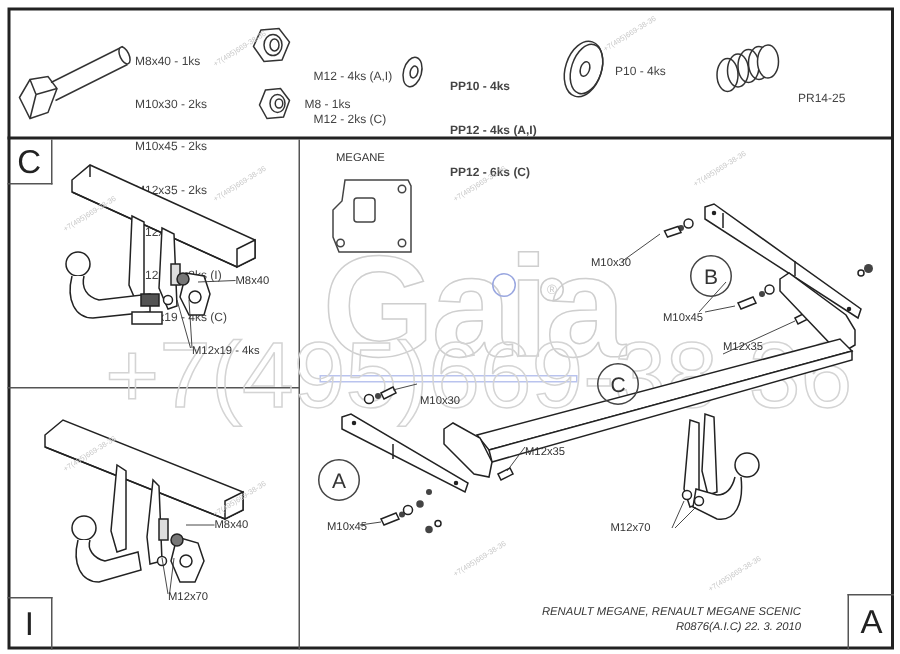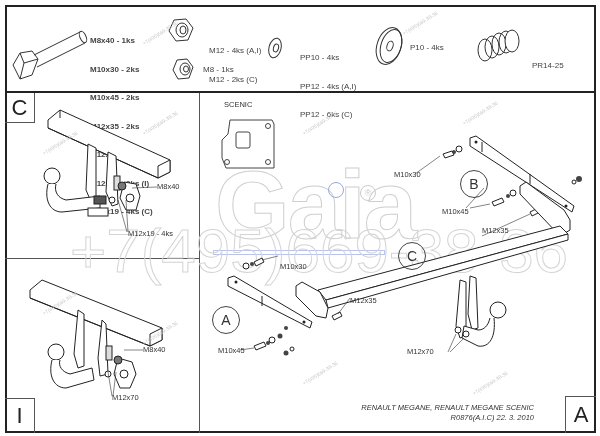--- a/index.html
+++ b/index.html
@@ -40,21 +40,21 @@
 
 <svg style="left:10px;top:25px;" width="75" height="60" viewBox="0 0 75 60">
   <polygon points="3,40 10,28 22,26 28,34 22,50 10,54" fill="#fff" stroke="#333" stroke-width="1"></polygon>
   <line x1="10" y1="28" x2="14" y2="38" stroke="#333"></line>
     <line x1="14" y1="38" x2="10" y2="54" stroke="#333"></line>
   <line x1="14" y1="38" x2="28" y2="34" stroke="#333"></line>
   <line x1="24" y1="30" x2="72" y2="6" stroke="#333"></line>
     <line x1="27" y1="42" x2="75" y2="18" stroke="#333"></line>
   <ellipse cx="73" cy="12" rx="3" ry="6" fill="#fff" stroke="#333" transform="rotate(-25 73 12)"></ellipse>
 </svg>
-<div class="parts-text" style="left:90px;top:17px;font-weight:bold;">
+<div class="parts-text" style="left:90px;top:17px;">
   <div>M8x40 - 1ks</div>
   <div>M10x30 - 2ks</div>
   <div>M10x45 - 2ks</div>
   <div>M12x35 - 2ks</div>
   <div>M12x70 - 2ks (A)</div>
   <div>M12x90 - 2ks (I)</div>
   <div>M12x19 - 4ks (C)</div>
 </div>
 
 <svg style="left:168px;top:18px;" width="26" height="24" viewBox="0 0 26 24">
@@ -70,21 +70,21 @@
   <polygon points="5,2 15,1 21,9 17,20 6,21 1,12" fill="#fff" stroke="#333"></polygon>
   <ellipse cx="13" cy="11" rx="5" ry="6" fill="#fff" stroke="#333"></ellipse>
   <ellipse cx="14" cy="11" rx="2.5" ry="3" fill="#fff" stroke="#333"></ellipse>
 </svg>
 <div class="parts-text" style="left:203px;top:65px;">M8 - 1ks</div>
 
 <svg style="left:267px;top:36px;" width="16" height="24" viewBox="0 0 16 24">
   <ellipse cx="8" cy="12" rx="6" ry="10" fill="#fff" stroke="#333" transform="rotate(15 8 12)"></ellipse>
   <ellipse cx="9" cy="12" rx="2.5" ry="4" fill="#fff" stroke="#333" transform="rotate(15 9 12)"></ellipse>
 </svg>
-<div class="parts-text" style="left:300px;top:34px;">
+<div class="parts-text" style="left:300px;top:34px;font-weight:bold;">
   <div>PP10 - 4ks</div>
   <div>PP12 - 4ks (A,I)</div>
   <div>PP12 - 6ks (C)</div>
 </div>
 
 <svg style="left:372px;top:26px;" width="34" height="40" viewBox="0 0 34 40">
   <ellipse cx="17" cy="20" rx="12" ry="19" fill="#fff" stroke="#333" transform="rotate(18 17 20)"></ellipse>
   <ellipse cx="19" cy="20" rx="10" ry="17" fill="none" stroke="#333" transform="rotate(18 19 20)"></ellipse>
   <ellipse cx="18" cy="20" rx="3" ry="5" fill="#fff" stroke="#333" transform="rotate(18 18 20)"></ellipse>
 </svg>
@@ -145,21 +145,21 @@
 <div class="label" style="left:112px;top:393px;">M12x70</div>
 <svg style="left:0;top:0;" width="200" height="436">
   <line x1="124" y1="350" x2="143" y2="350" stroke="#333" stroke-width="0.6"></line>
   <line x1="108" y1="372" x2="112" y2="396" stroke="#333" stroke-width="0.6"></line>
   <line x1="116" y1="372" x2="113" y2="396" stroke="#333" stroke-width="0.6"></line>
 </svg>
 <div class="letter-box" style="left:5px;top:398px;width:30px;height:35px;border-left:none;border-bottom:none;">
   <span>I</span>
 </div>
 
-<div class="label" style="left:224px;top:100px;">SCENIC</div>
+<div class="label" style="left:224px;top:100px;">MEGANE</div>
 <svg style="left:218px;top:118px;" width="60" height="60" viewBox="0 0 60 60">
   <path d="M12,2 L54,2 L56,6 L56,50 L8,50 L4,40 L4,22 L10,16 Z" fill="#fff" stroke="#444"></path>
   <rect x="18" y="14" width="14" height="16" rx="2" fill="#fff" stroke="#444"></rect>
   <circle cx="50" cy="8" r="2.5" fill="#fff" stroke="#444"></circle>
   <circle cx="9" cy="44" r="2.5" fill="#fff" stroke="#444"></circle>
   <circle cx="50" cy="44" r="2.5" fill="#fff" stroke="#444"></circle>
 </svg>
 
 <svg style="left:200px;top:90px;" width="396" height="346" viewBox="0 0 396 346">
 

